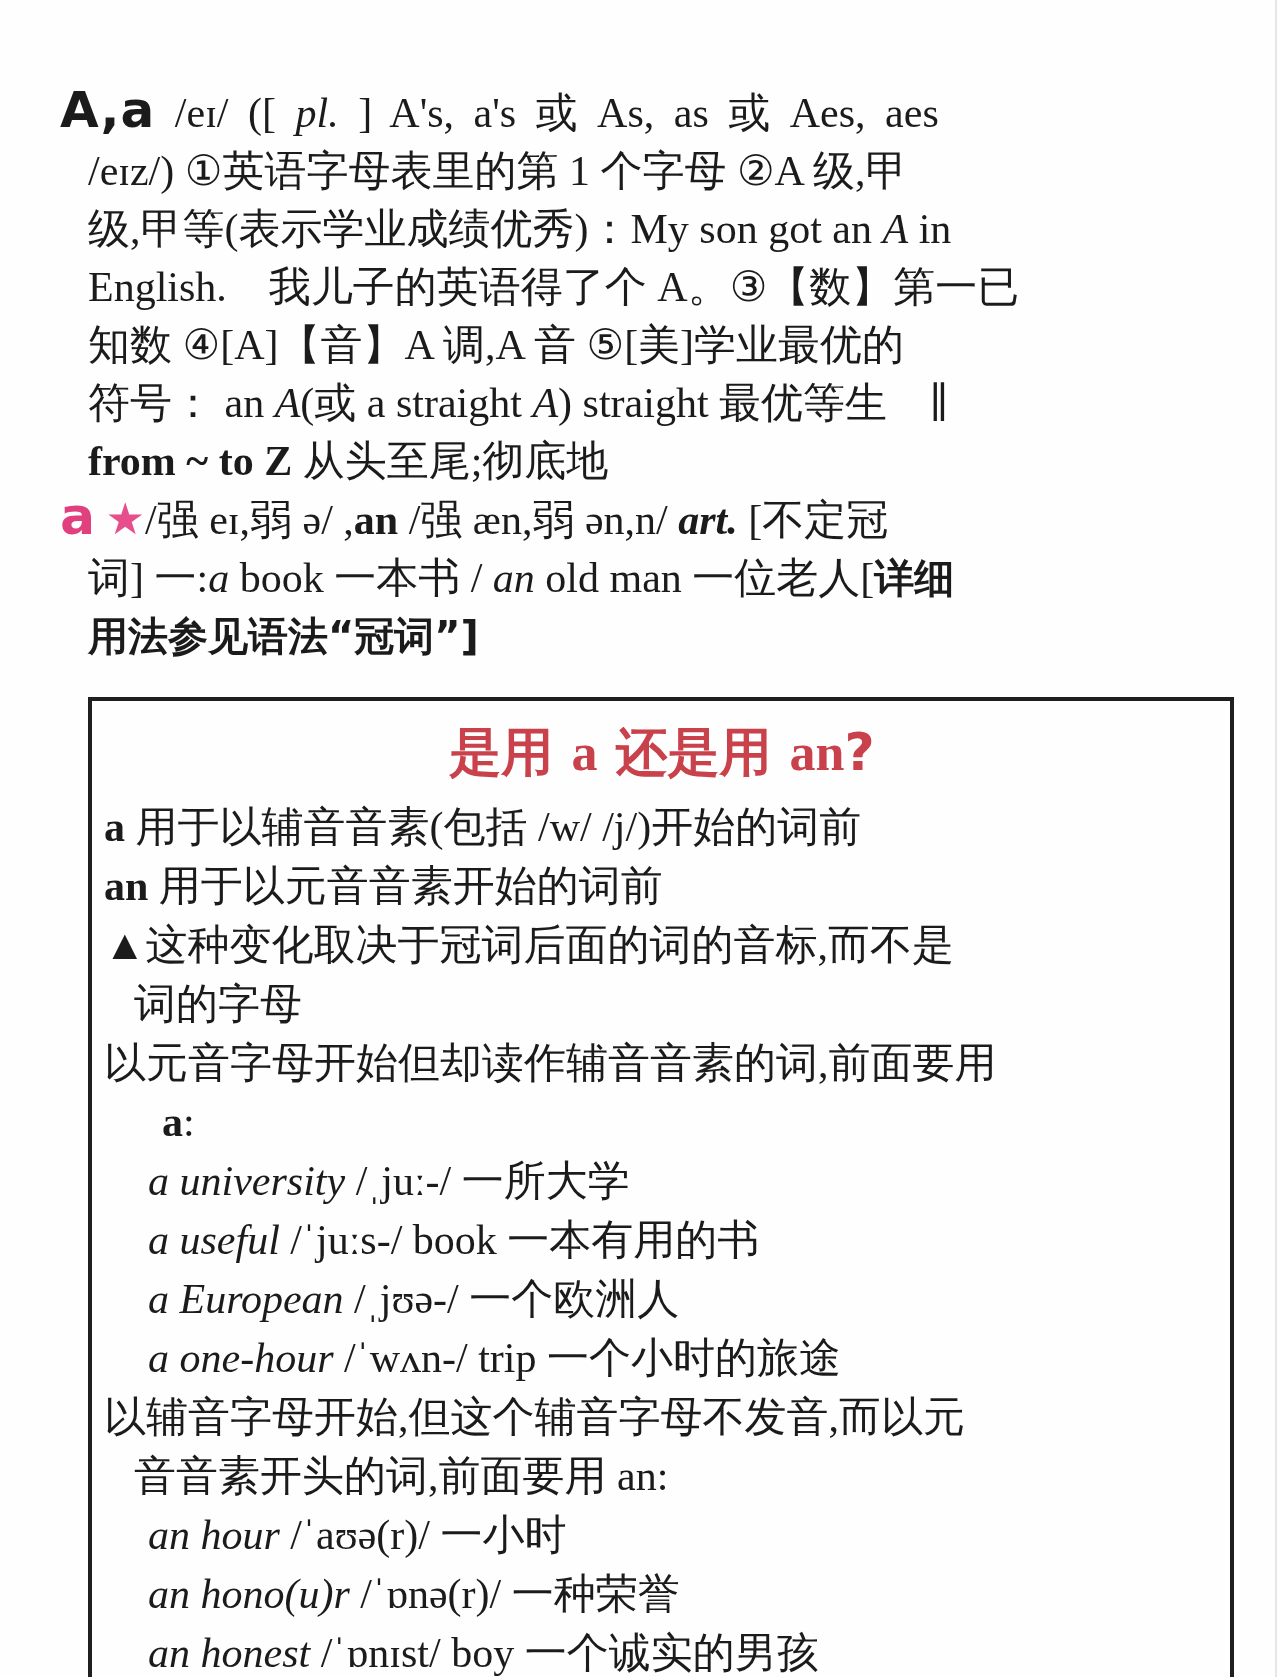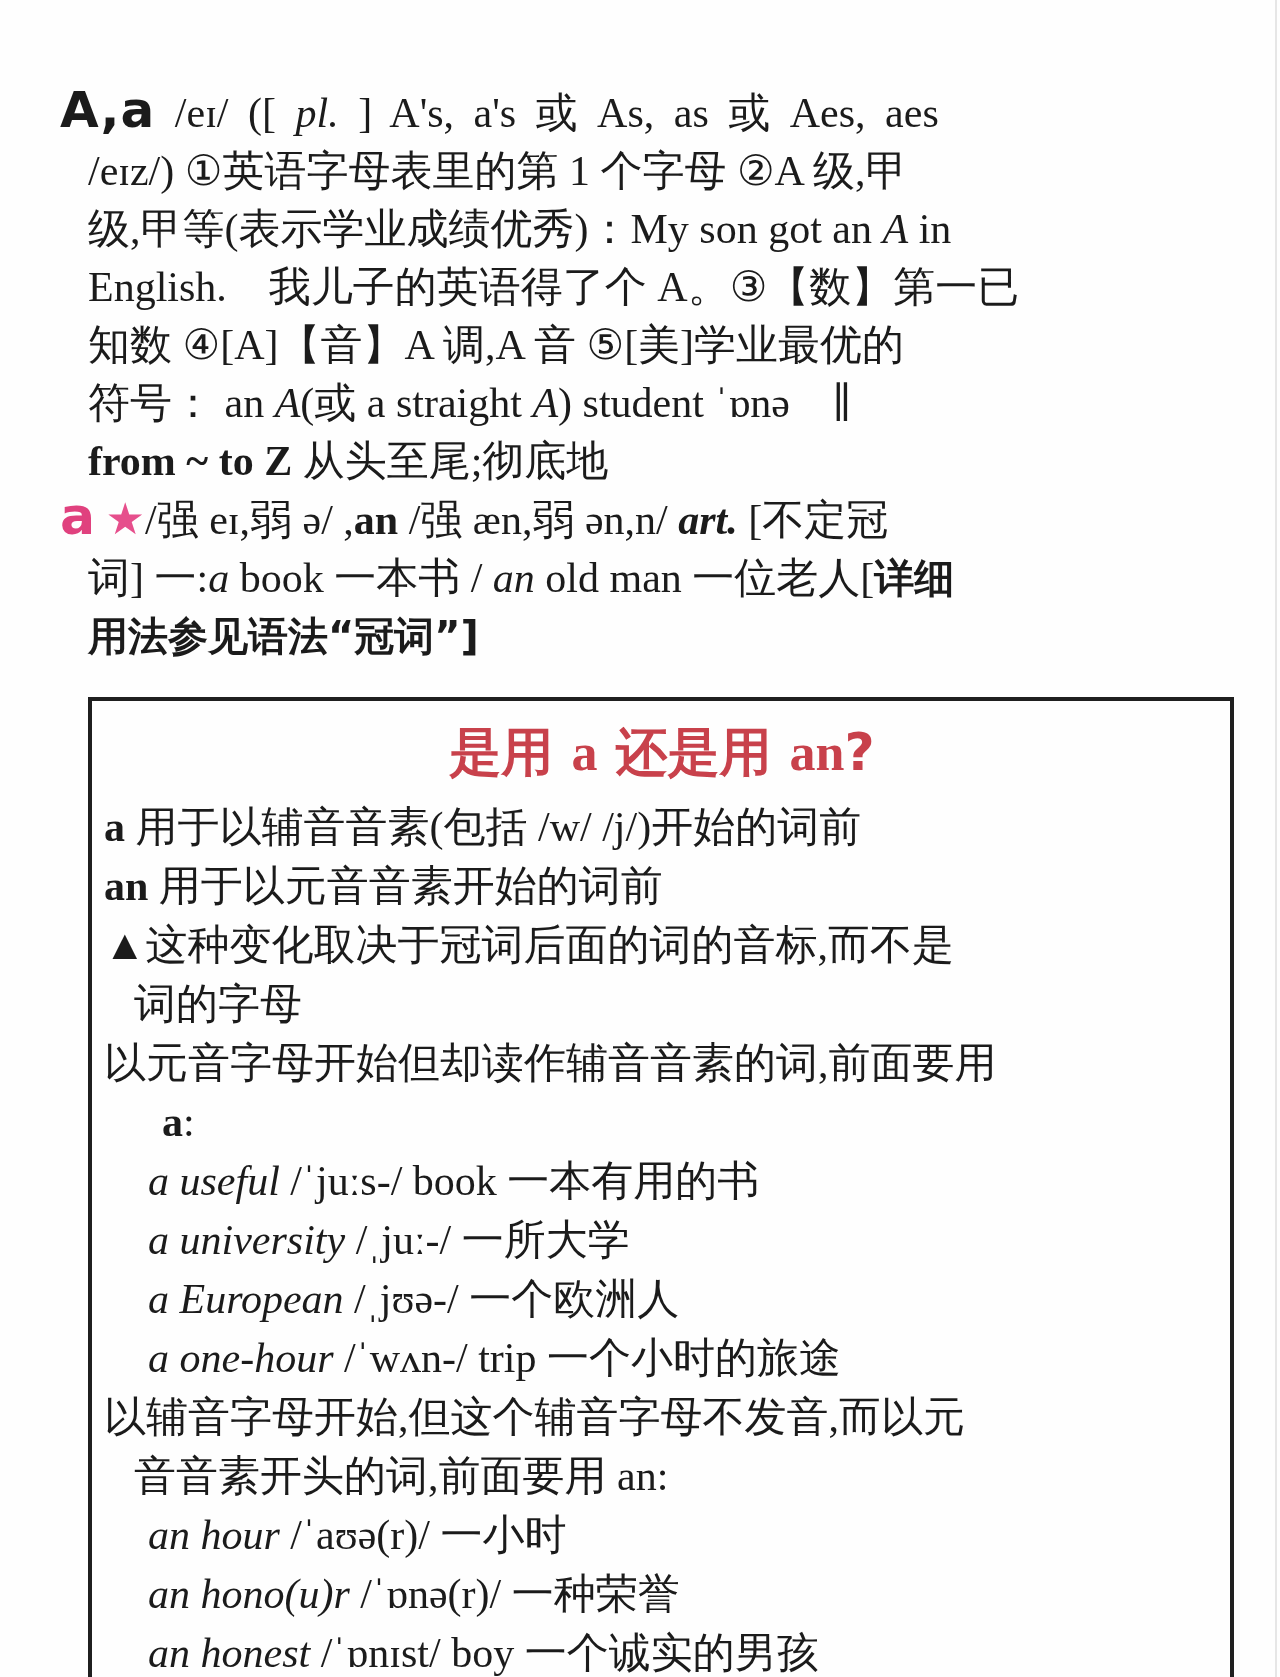--- a/index.html
+++ b/index.html
@@ -44,41 +44,41 @@
 
 <div class="page">
   <div class="content">
 
     <div class="entry">
         <div class="line first wsp"><span class="s-hw">A,a</span><span> /eɪ/ ([ </span><span class="s-i">pl.</span><span> ] A's, a's 或 As, as 或 Aes, aes</span></div>
         <div class="line cont"><span>/eɪz/) ①英语字母表里的第 1 个字母 ②A 级,甲</span></div>
         <div class="line cont"><span>级,甲等(表示学业成绩优秀)：My son got an </span><span class="s-i">A</span><span> in</span></div>
         <div class="line cont"><span>English.　我儿子的英语得了个 A。③【数】第一已</span></div>
         <div class="line cont"><span>知数 ④[A]【音】A 调,A 音 ⑤[美]学业最优的</span></div>
-        <div class="line cont"><span>符号： an </span><span class="s-i">A</span><span>(或 a straight </span><span class="s-i">A</span><span>) student ˈɒnə　∥</span></div>
+        <div class="line cont"><span>符号： an </span><span class="s-i">A</span><span>(或 a straight </span><span class="s-i">A</span><span>) straight 最优等生　∥</span></div>
         <div class="line cont"><span class="s-b">from ~ to Z</span><span> 从头至尾;彻底地</span></div>
       </div>
 
     <div class="entry">
         <div class="line first"><span class="s-pink">a</span><span> </span><span class="s-star">★</span><span>/强 eɪ,弱 ə/ ,</span><span class="s-b">an</span><span> /强 æn,弱 ən,n/ </span><span class="s-bi">art.</span><span> [不定冠</span></div>
         <div class="line cont"><span>词] 一:</span><span class="s-i">a</span><span> book 一本书 / </span><span class="s-i">an</span><span> old man 一位老人[</span><span class="s-bh">详细</span></div>
         <div class="line cont"><span class="s-bh">用法参见语法“冠词”]</span></div>
       </div>
 
     <div class="usage-box">
       <div class="box-title"><span class="s-tc">是用 </span><span class="s-te">a</span><span class="s-tc"> 还是用 </span><span class="s-te">an</span><span class="s-tc">?</span></div>
       <div>
           <div class="line"><span class="s-b">a</span><span> 用于以辅音音素(包括 /w/ /j/)开始的词前</span></div>
           <div class="line"><span class="s-b">an</span><span> 用于以元音音素开始的词前</span></div>
           <div class="line"><span>▲这种变化取决于冠词后面的词的音标,而不是</span></div>
           <div class="line in1"><span>词的字母</span></div>
           <div class="line"><span>以元音字母开始但却读作辅音音素的词,前面要用</span></div>
           <div class="line in3"><span class="s-b">a</span><span>:</span></div>
+          <div class="line in2"><span class="s-i">a university</span><span> /ˌjuː-/ 一所大学</span></div>
           <div class="line in2"><span class="s-i">a useful</span><span> /ˈjuːs-/ book 一本有用的书</span></div>
-          <div class="line in2"><span class="s-i">a university</span><span> /ˌjuː-/ 一所大学</span></div>
           <div class="line in2"><span class="s-i">a European</span><span> /ˌjʊə-/ 一个欧洲人</span></div>
           <div class="line in2"><span class="s-i">a one-hour</span><span> /ˈwʌn-/ trip 一个小时的旅途</span></div>
           <div class="line"><span>以辅音字母开始,但这个辅音字母不发音,而以元</span></div>
           <div class="line in1"><span>音音素开头的词,前面要用 an:</span></div>
           <div class="line in2"><span class="s-i">an hour</span><span> /ˈaʊə(r)/ 一小时</span></div>
           <div class="line in2"><span class="s-i">an hono(u)r</span><span> /ˈɒnə(r)/ 一种荣誉</span></div>
           <div class="line in2"><span class="s-i">an honest</span><span> /ˈɒnɪst/ boy 一个诚实的男孩</span></div>
         </div>
     </div>
 

